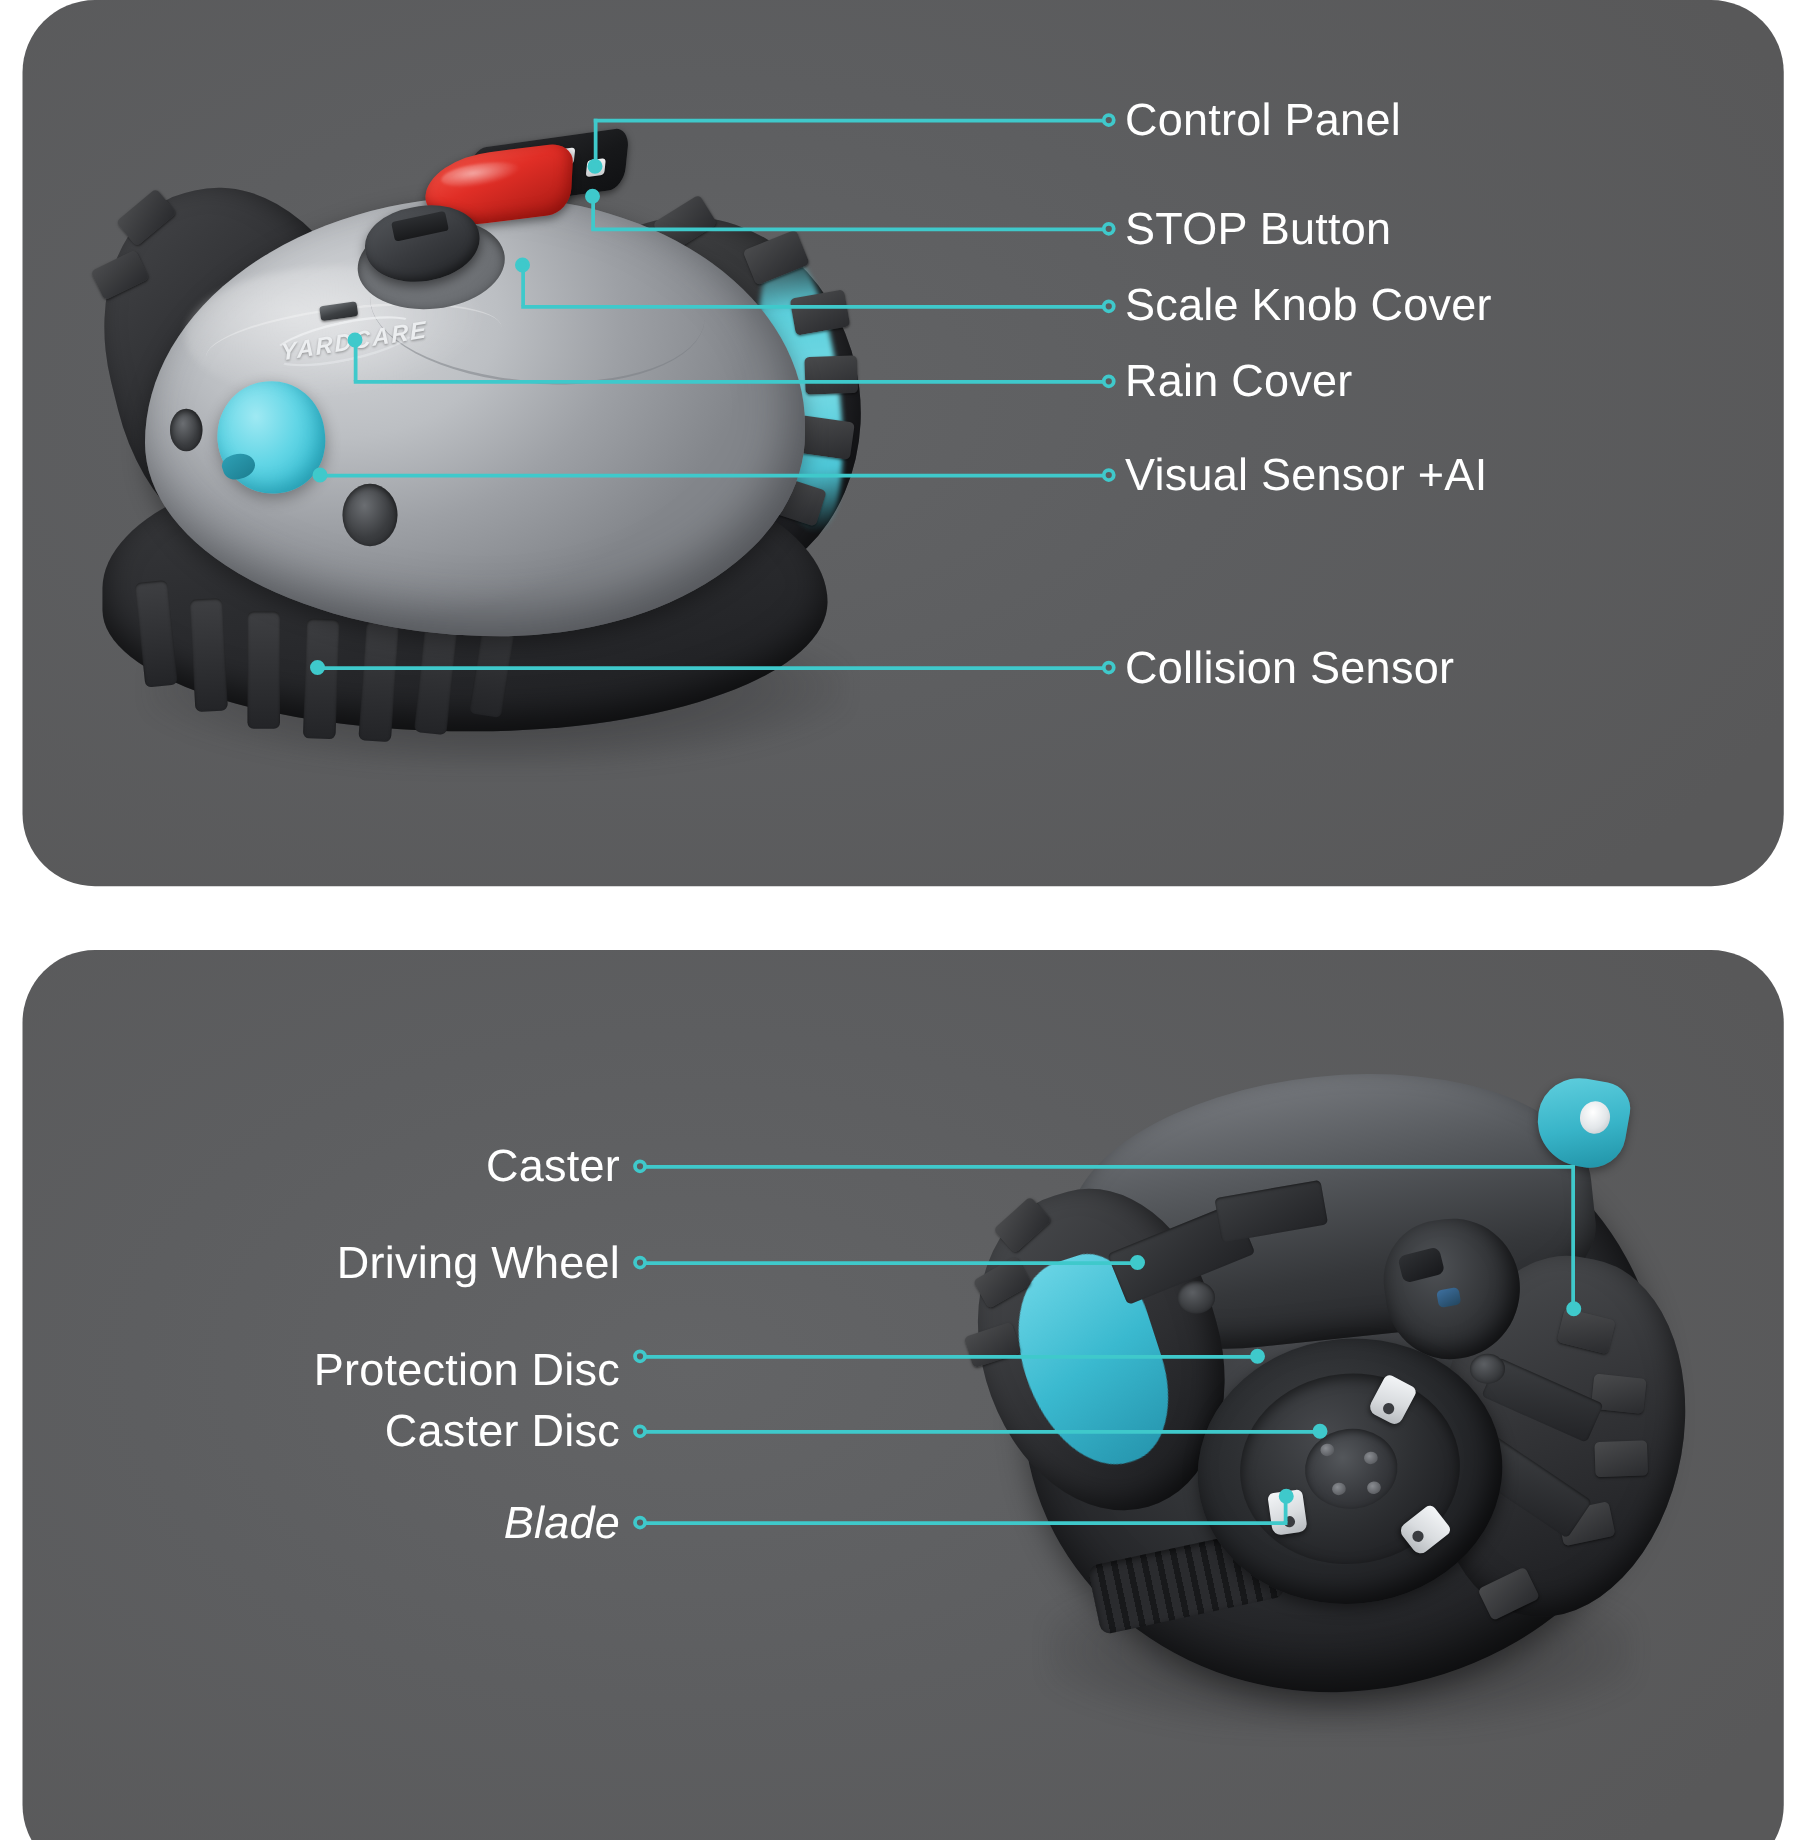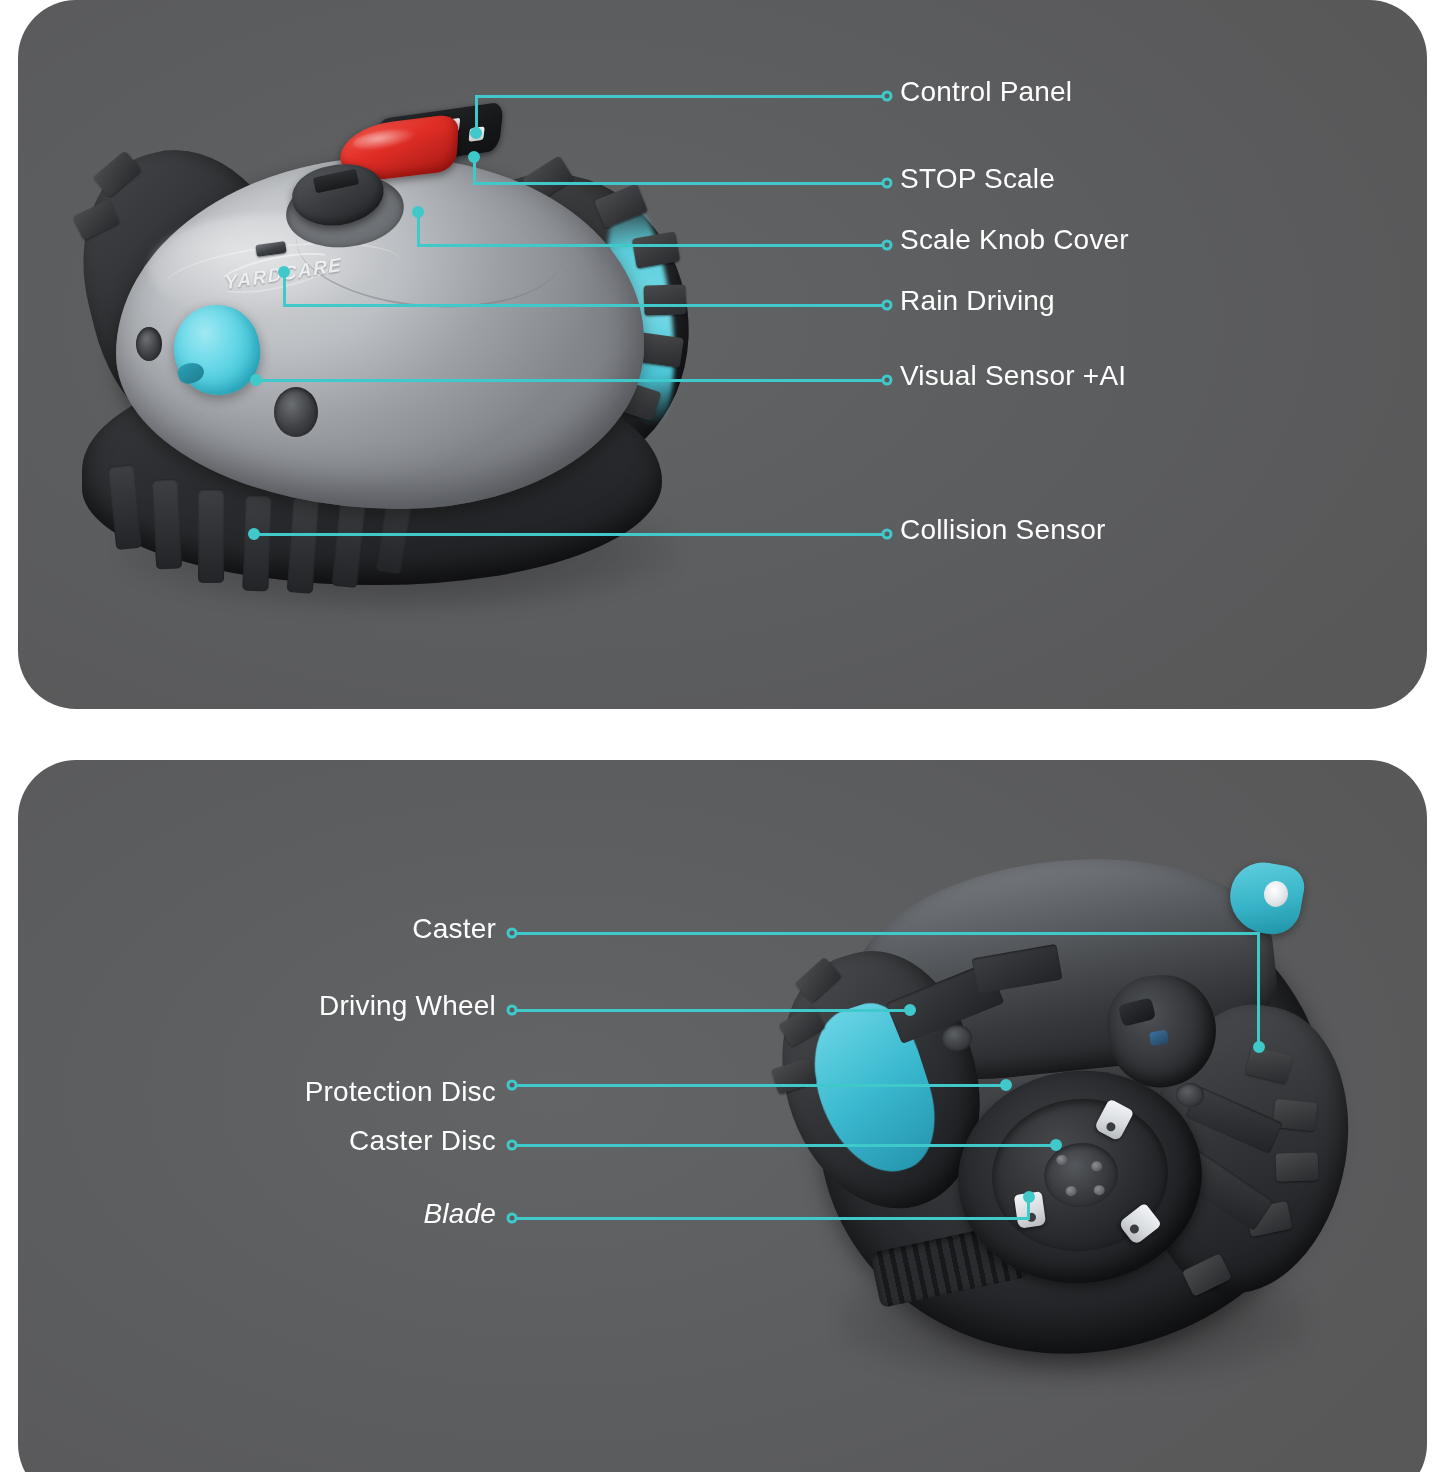--- a/index.html
+++ b/index.html
@@ -19,21 +19,21 @@
     border-radius:58px;
     overflow:hidden;
   }
   #panel-top   { left:18px; top:0;     width:1409px; height:709px; border-radius:58px; }
   #panel-bottom{ left:18px; top:760px; width:1409px; height:742px; border-radius:58px; }
 
   
   .label{
     position:absolute;
     color:#ffffff;
-    font-size:28px;
+    font-size:36px;
     font-weight:400;
     letter-spacing:.2px;
     white-space:nowrap;
     line-height:1;
   }
   .label.right{ text-align:left; }
   .label.left { text-align:center; transform:translateX(-100%); }
 
   
   .lead{ position:absolute; background:#3fc9cb; }
@@ -437,23 +437,23 @@
 
     <div class="lead h" style="left:238px;top:379px;width:631px;"></div>
     <div class="dot solid" style="left:238px;top:380px;"></div>
     <div class="dot" style="left:869px;top:380px;"></div>
 
     <div class="lead h" style="left:236px;top:533px;width:633px;"></div>
     <div class="dot solid" style="left:236px;top:534px;"></div>
     <div class="dot" style="left:869px;top:534px;"></div>
 
     <div class="label right" style="left:882px;top:78px;">Control Panel</div>
-    <div class="label right" style="left:882px;top:165px;">STOP Scale</div>
+    <div class="label right" style="left:882px;top:165px;">STOP Button</div>
     <div class="label right" style="left:882px;top:226px;">Scale Knob Cover</div>
-    <div class="label right" style="left:882px;top:287px;">Rain Driving</div>
+    <div class="label right" style="left:882px;top:287px;">Rain Cover</div>
     <div class="label right" style="left:882px;top:516px;">Collision Sensor</div>
     <div class="label right" style="left:882px;top:362px;">Visual Sensor +AI</div>
   </div>
 
   <div class="panel" id="panel-bottom">
 
     <div id="mower-bottom">
       <div class="shadow-bot"></div>
 
       <div class="chassis"></div>

